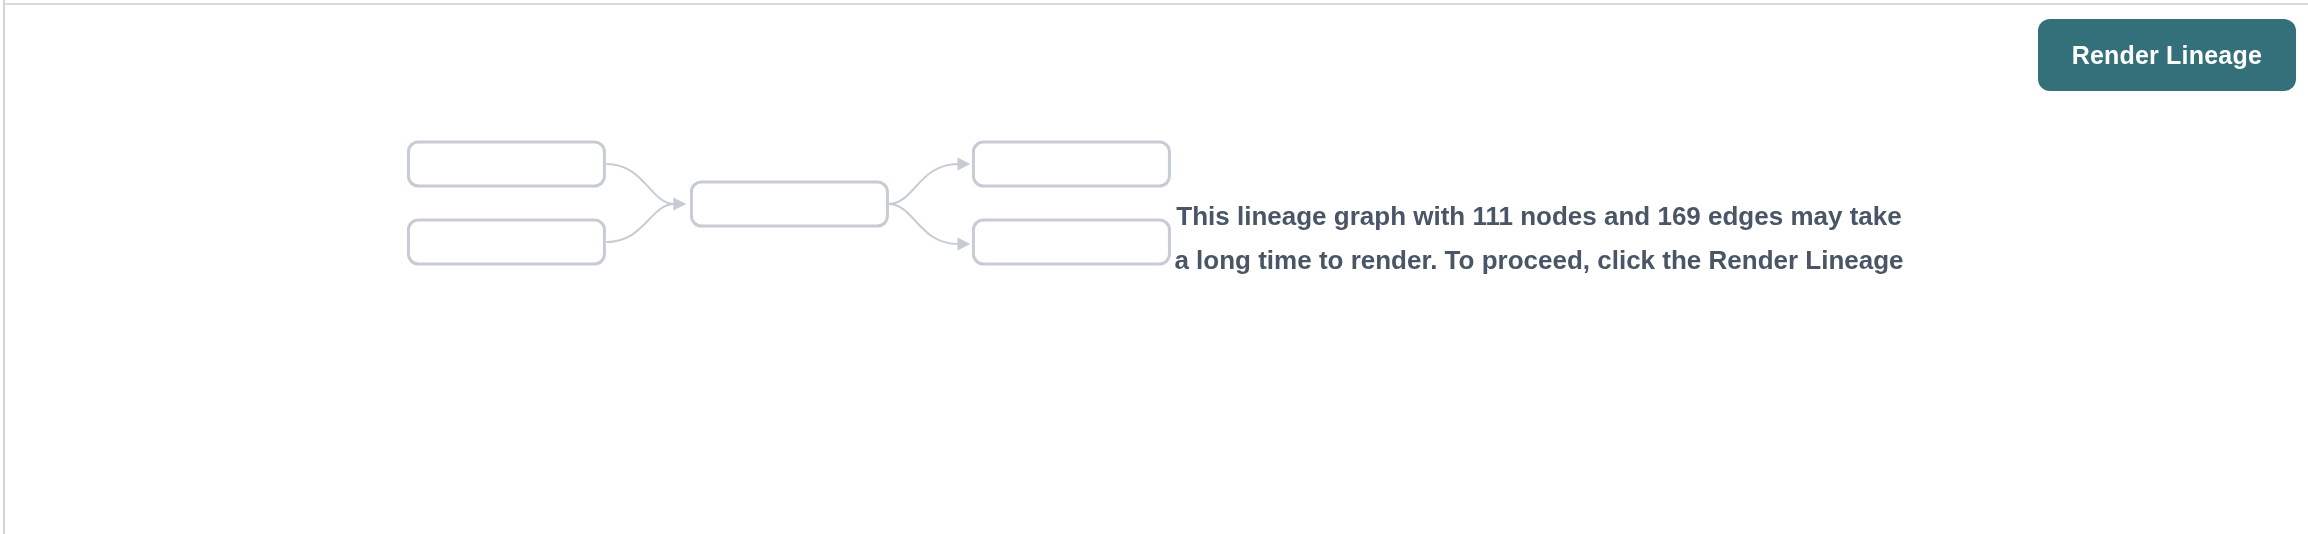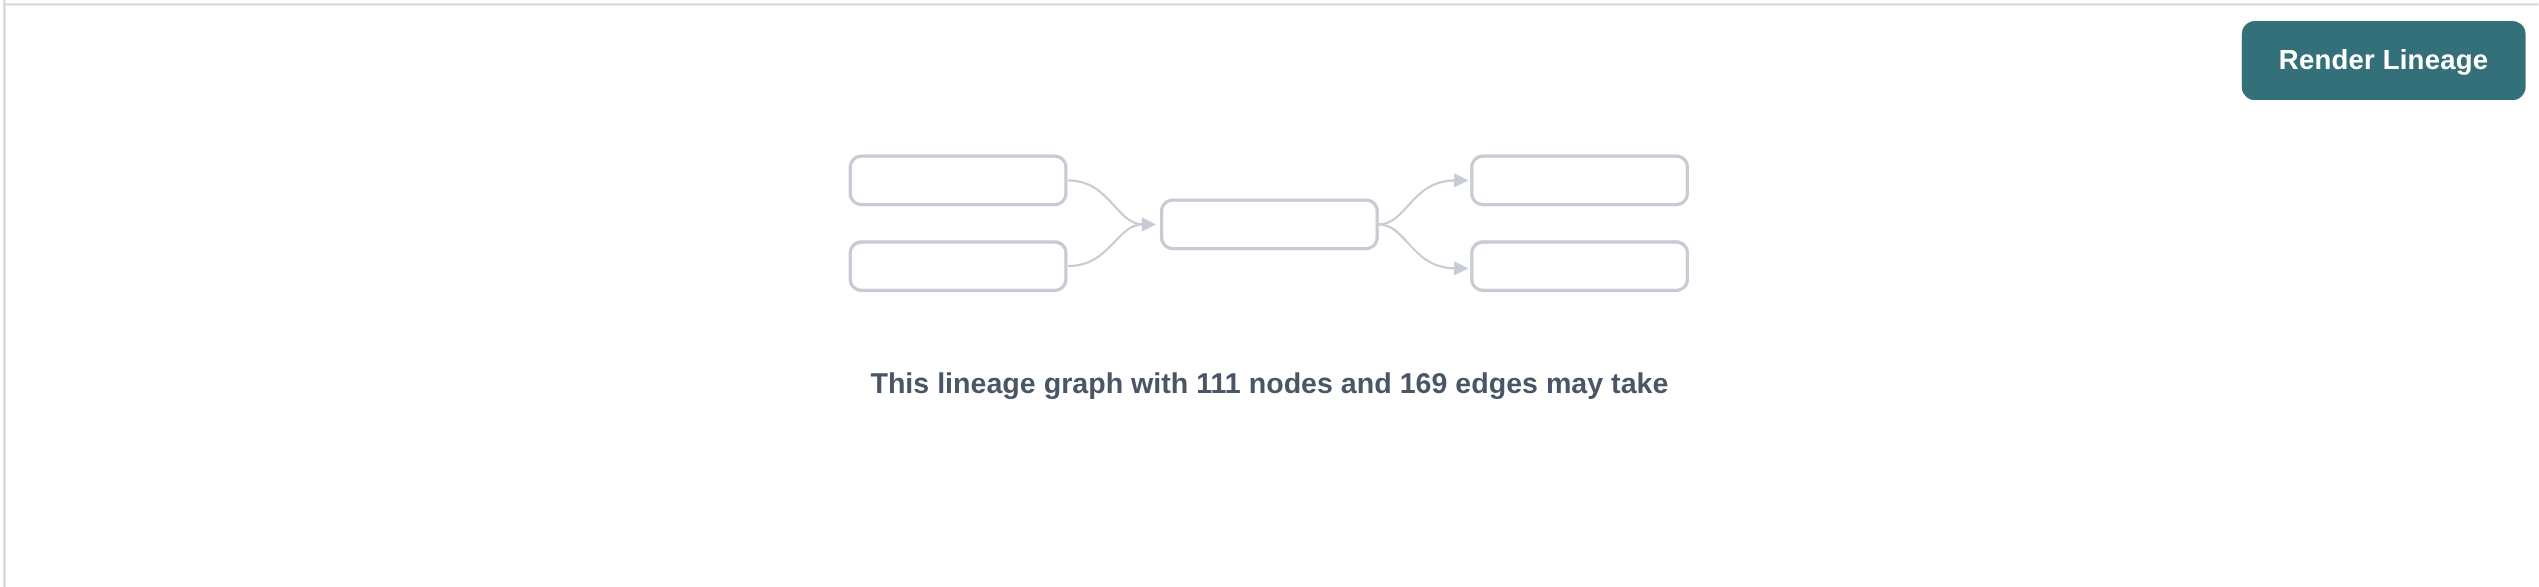--- a/index.html
+++ b/index.html
@@ -35,22 +35,22 @@
     border: none;
     border-radius: 12px;
     cursor: pointer;
     letter-spacing: 0.2px;
   }
   .content {
     position: absolute;
     left: 50%; top: 138px;
     transform: translateX(-50%);
     display: flex;
-    flex-direction: column;
-    align-items: center;
+    flex-direction: row;
+    align-items: flex-start;
   }
   .preview-svg { display: block; }
   .notice {
     margin-top: 56px;
     text-align: center;
     color: #4a5565;
     font-size: 26px;
     font-weight: bold;
     line-height: 44px;
   }
@@ -80,16 +80,17 @@
       <polygon points="269,59.5 282,66 269,72.5" fill="#c7ccd4"></polygon>
 
       <path d="M484,66 C510,66 514,26 554,26" stroke="#c7ccd4" stroke-width="2"></path>
       <path d="M484,66 C510,66 514,106 554,106" stroke="#c7ccd4" stroke-width="2"></path>
       <polygon points="553,19.5 566,26 553,32.5" fill="#c7ccd4"></polygon>
       <polygon points="553,99.5 566,106 553,112.5" fill="#c7ccd4"></polygon>
     </svg>
 
     <div class="notice">
       <div>This lineage graph with 111 nodes and 169 edges may take</div>
+      <div>a long time to render. To proceed, click the Render Lineage</div>
     </div>
 
   </div>
 </div>
 
 </body></html>

